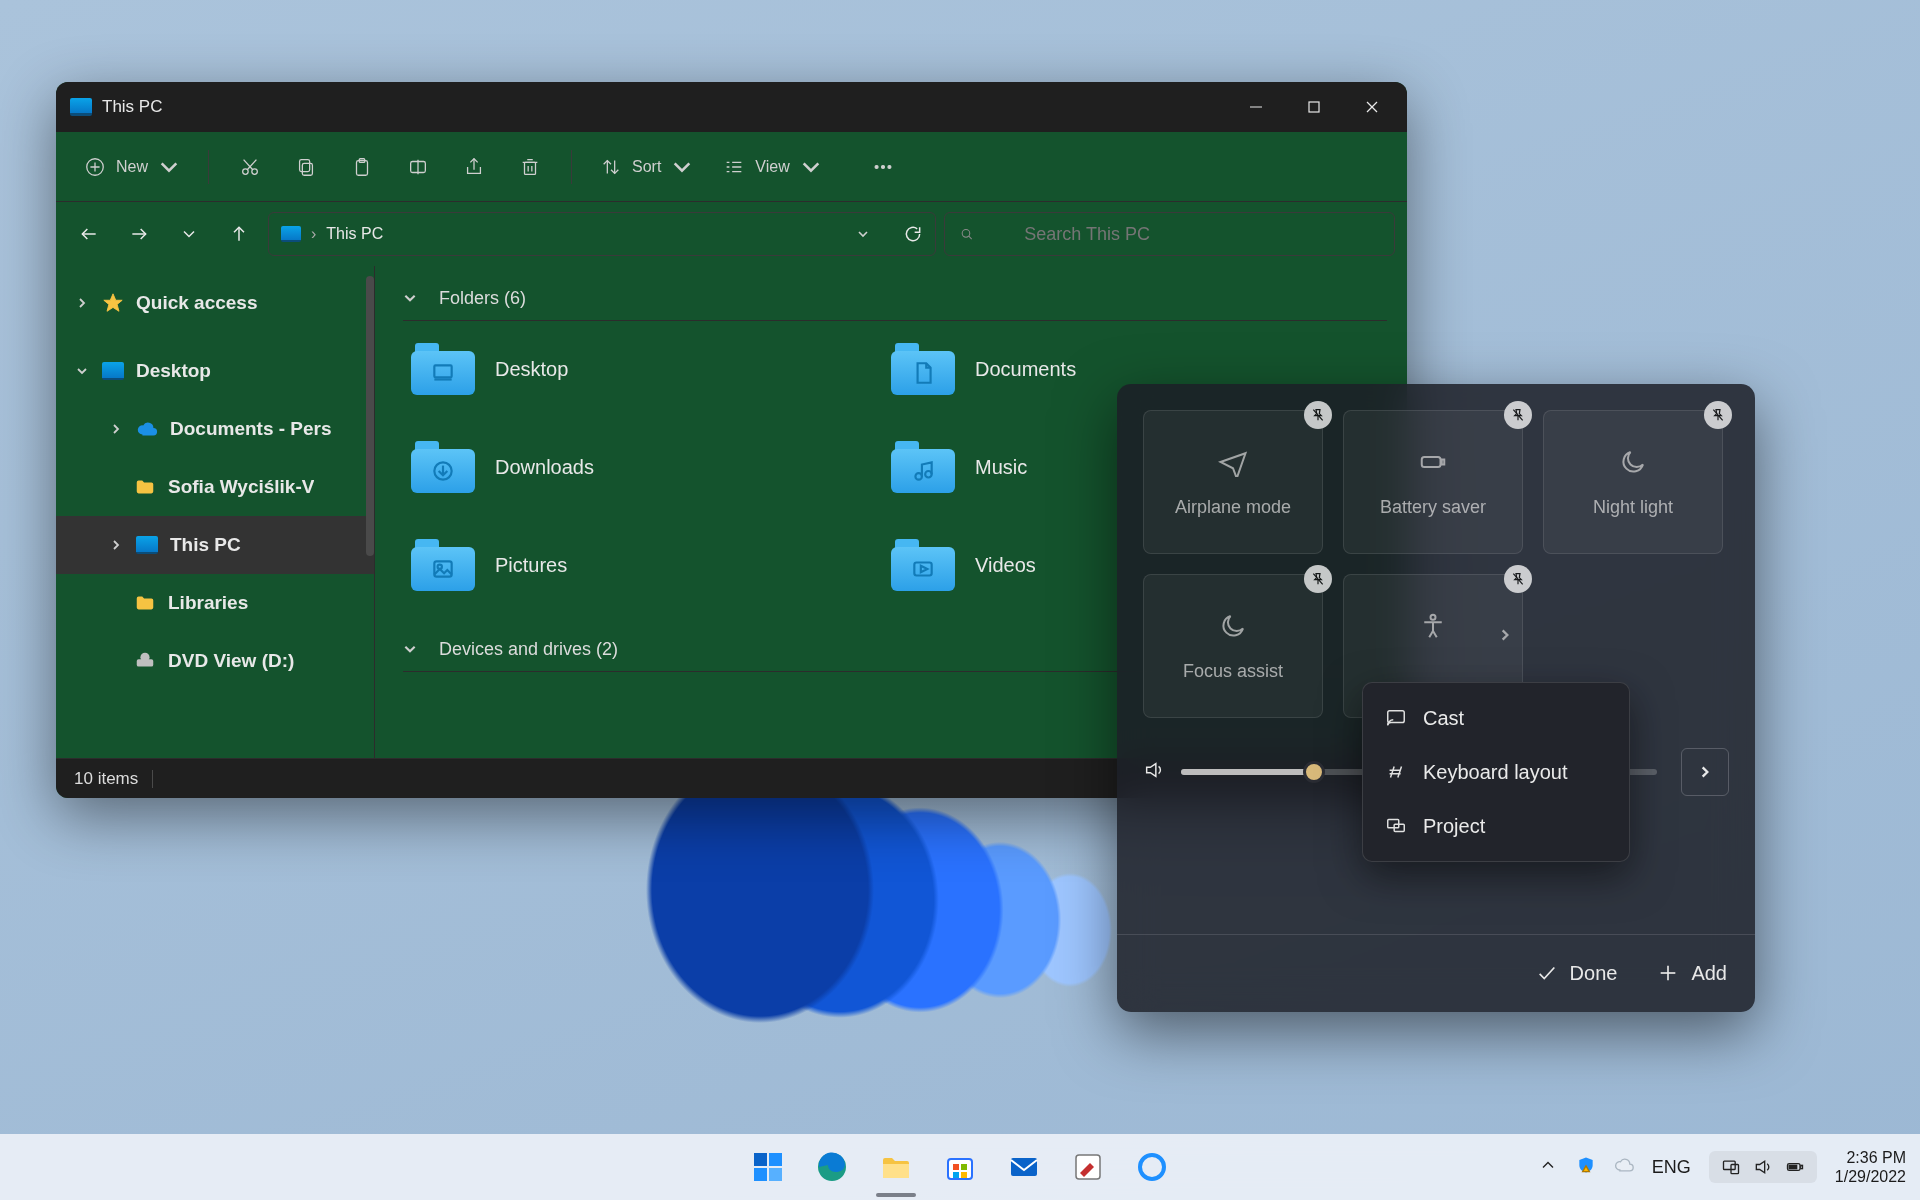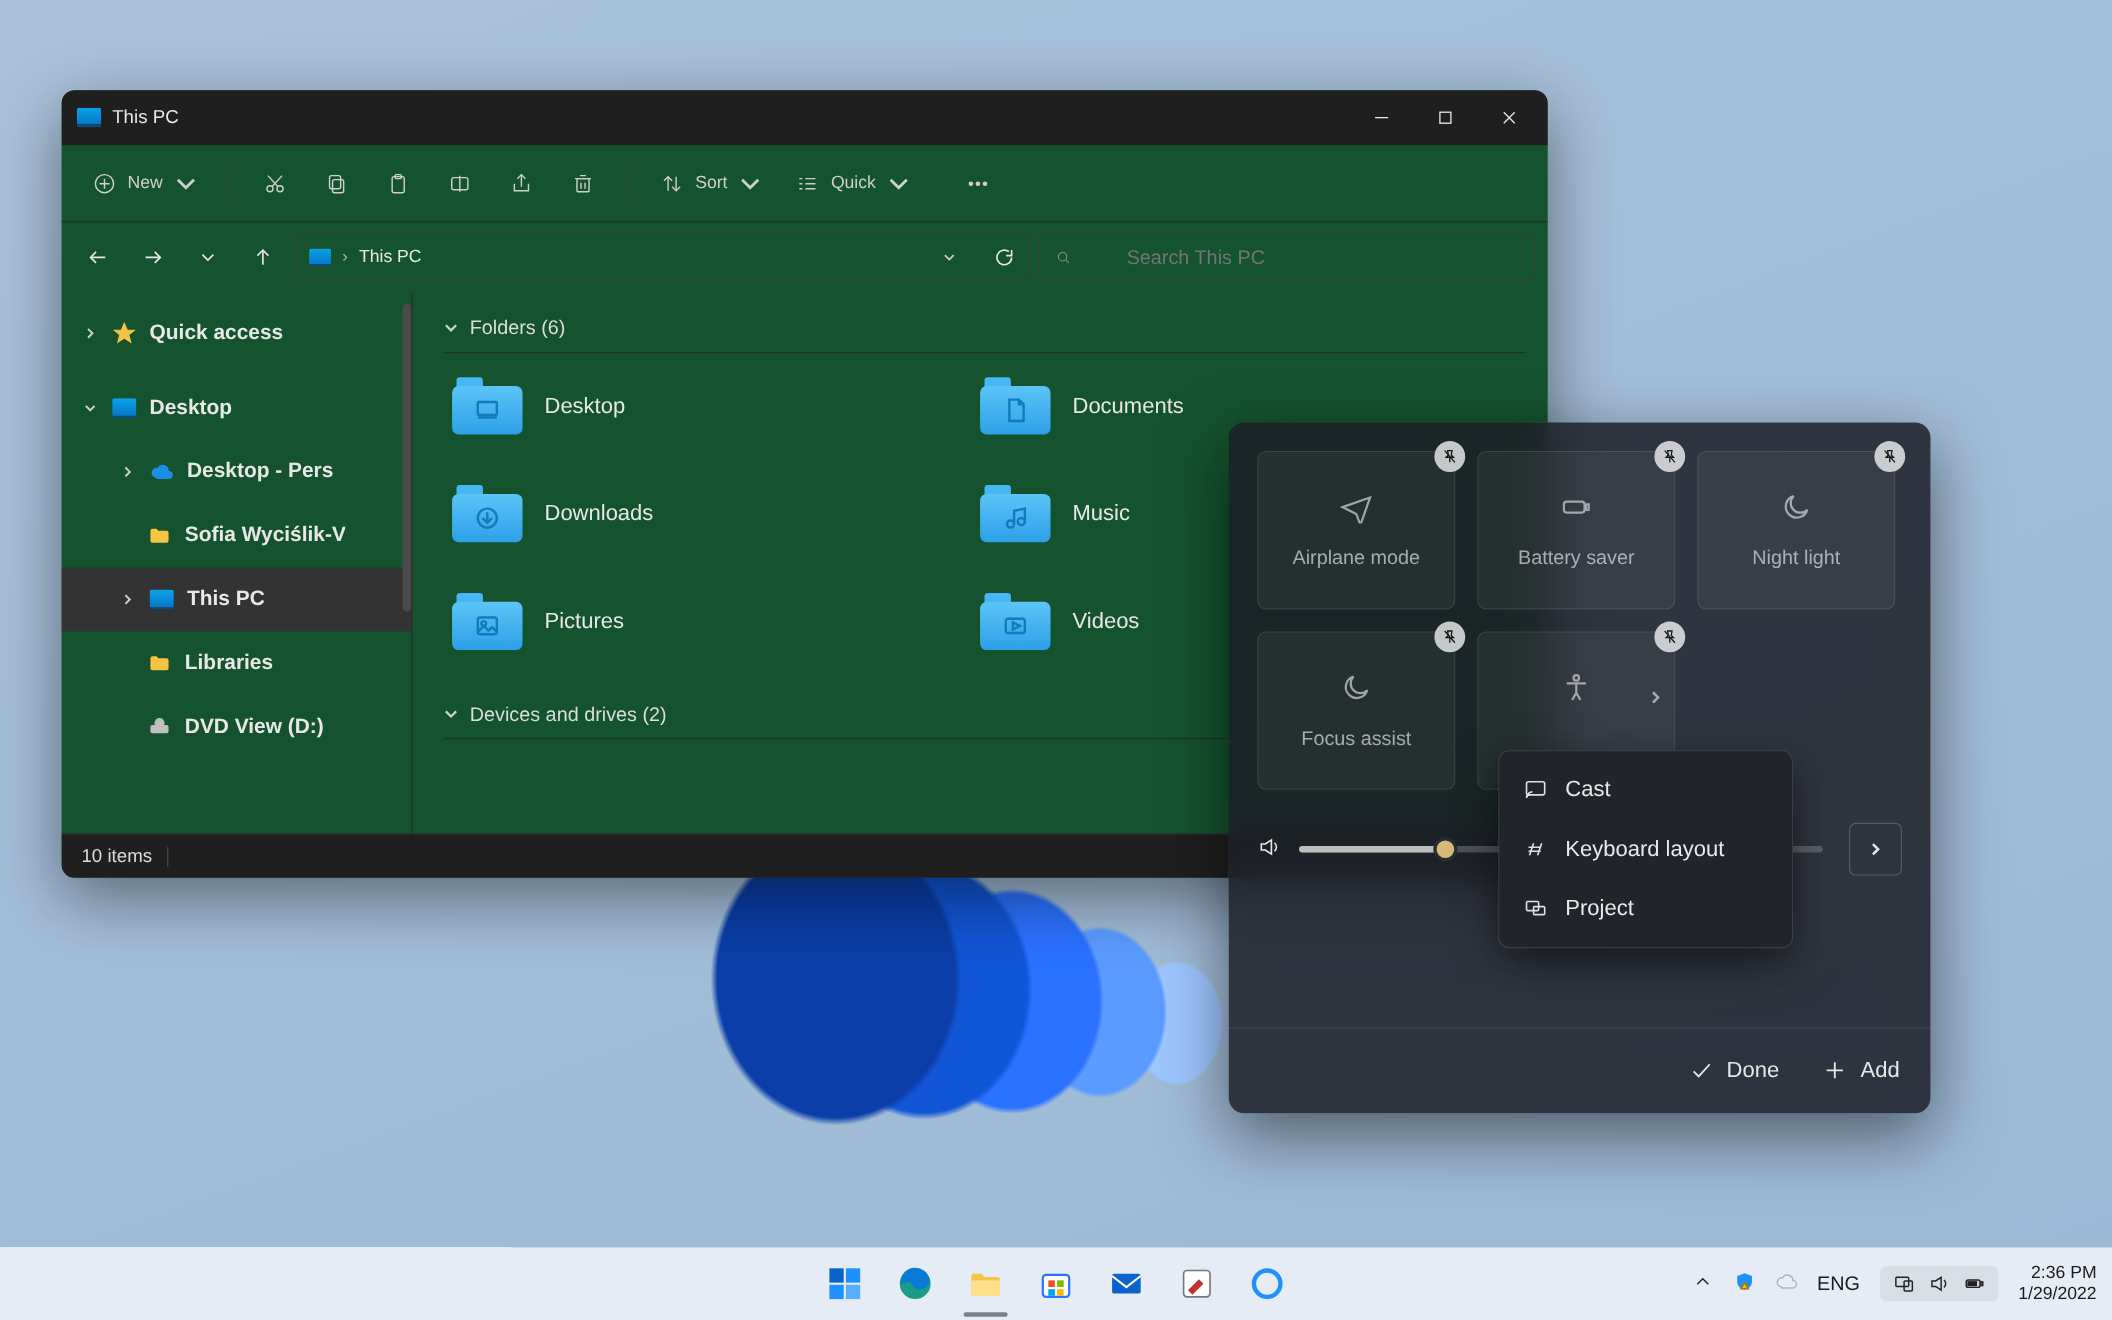--- a/index.html
+++ b/index.html
@@ -52,21 +52,21 @@
 .sb-item .ind1 { width:22px; } .sb-item .ind2 { width:48px; }
 .sb-ico { width:22px; height:22px; display:flex; align-items:center; justify-content:center; }
 .sb-ico.star svg { fill:#f6c342; stroke:#f6c342; }
 .sb-ico.pc { width:22px; height:18px; background:linear-gradient(#0aa3e8,#0678c8); border-radius:2px; border-bottom:2px solid #0b4d7a; }
 .sb-ico.folder svg { fill:#f6c342; stroke:none; }
 .sb-ico.cloud svg { fill:#1b8fe6; stroke:none; }
 .sb-ico.drive svg { fill:#bfbfbf; stroke:none; }
 .sb-vscroll { position:absolute; right:0; top:10px; width:8px; height:280px; background:#4a4a4a; border-radius:4px; }
 
 .main { flex:1; padding:10px 20px 0 28px; position:relative; border-left:1px solid #2c2c2c; }
-.section-hdr { display:flex; align-items:center; gap:10px; font-size:18px; color:#dcdcdc; height:44px; }
+.section-hdr { display:flex; align-items:center; gap:22px; font-size:18px; color:#dcdcdc; height:44px; }
 .section-hdr svg { width:14px; height:14px; stroke:#cfcfcf; stroke-width:1.8; fill:none; }
 .section-rule { height:1px; background:#2c2c2c; margin:0 0 12px 0; }
 .folders { display:grid; grid-template-columns:repeat(2, 440px); column-gap:40px; row-gap:26px; padding-left:8px; }
 .fld { display:flex; align-items:center; gap:20px; height:72px; }
 .fld .ficon { width:64px; height:52px; position:relative; }
 .fld .ficon::before { content:""; position:absolute; left:4px; top:0; width:24px; height:10px; background:#46b7f2; border-radius:3px 3px 0 0; }
 .fld .ficon::after { content:""; position:absolute; left:0; top:8px; right:0; bottom:0; background:linear-gradient(#5cc4f7,#2ca0e8); border-radius:6px; }
 .fld .glyph { position:absolute; left:0; top:8px; right:0; bottom:0; display:flex; align-items:center; justify-content:center; z-index:1; }
 .fld .glyph svg { width:26px; height:26px; stroke:#127bb8; stroke-width:2; fill:none; }
 .fld .lbl { font-size:20px; color:#e8e8e8; }
@@ -217,21 +217,21 @@
     </div>
     <div class="tb-btn">
       <svg viewBox="0 0 24 24">
           <line x1="4" y1="7" x2="7" y2="7"></line>
           <line x1="10" y1="7" x2="20" y2="7"></line>
           <line x1="4" y1="12" x2="7" y2="12"></line>
           <line x1="10" y1="12" x2="20" y2="12"></line>
           <line x1="4" y1="17" x2="7" y2="17"></line>
           <line x1="10" y1="17" x2="20" y2="17"></line>
         </svg>
-      <span>Quick</span>
+      <span>View</span>
       <svg class="chev" viewBox="0 0 12 12">
           <polyline points="2,4 6,8 10,4"></polyline>
         </svg>
     </div>
     <div class="tb-btn icon-only" style="margin-left:18px;">
       <svg viewBox="0 0 24 24">
           <circle cx="5" cy="12" r="1.6" fill="#cfcfcf"></circle>
           <circle cx="12" cy="12" r="1.6" fill="#cfcfcf"></circle>
           <circle cx="19" cy="12" r="1.6" fill="#cfcfcf"></circle>
         </svg>
@@ -315,21 +315,21 @@
         <span class="exp">
             <svg viewBox="0 0 12 12">
               <polyline points="4,2 8,6 4,10"></polyline>
             </svg>
           </span>
         <span class="sb-ico cloud">
             <svg viewBox="0 0 24 24">
               <path d="M7 18a5 5 0 1 1 .8-9.93A6 6 0 0 1 19 11a4 4 0 0 1 0 8H7z"></path>
             </svg>
           </span>
-        <span class="nowrap">Desktop - Pers</span>
+        <span class="nowrap">Documents - Pers</span>
       </div>
       <div class="sb-item">
         <span class="ind2"></span>
         <span class="sb-ico folder">
             <svg viewBox="0 0 24 24">
               <path d="M3 7a2 2 0 0 1 2-2h4l2 2h8a2 2 0 0 1 2 2v8a2 2 0 0 1-2 2H5a2 2 0 0 1-2-2V7z"></path>
             </svg>
           </span>
         <span class="nowrap">Sofia Wyciślik-V</span>
       </div>

